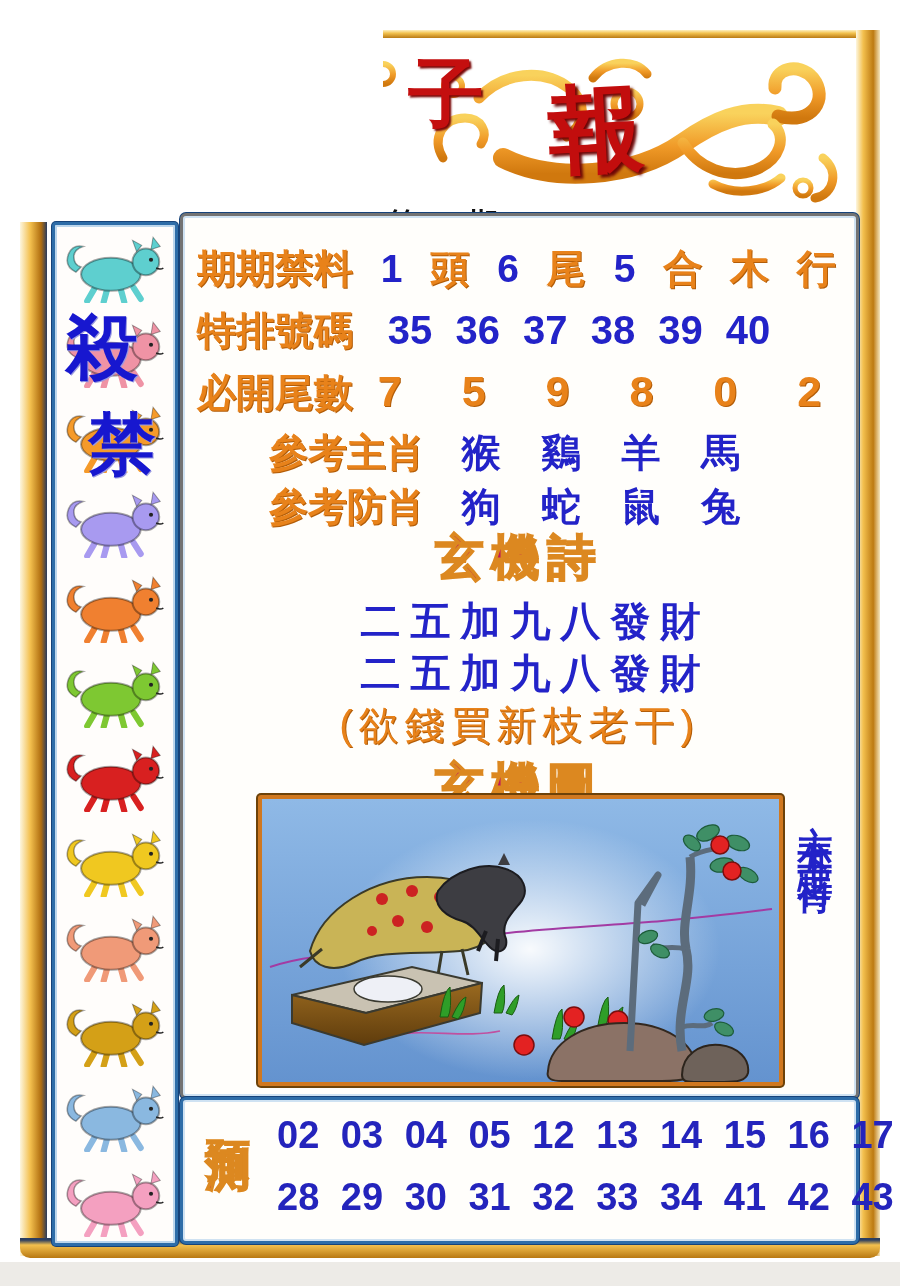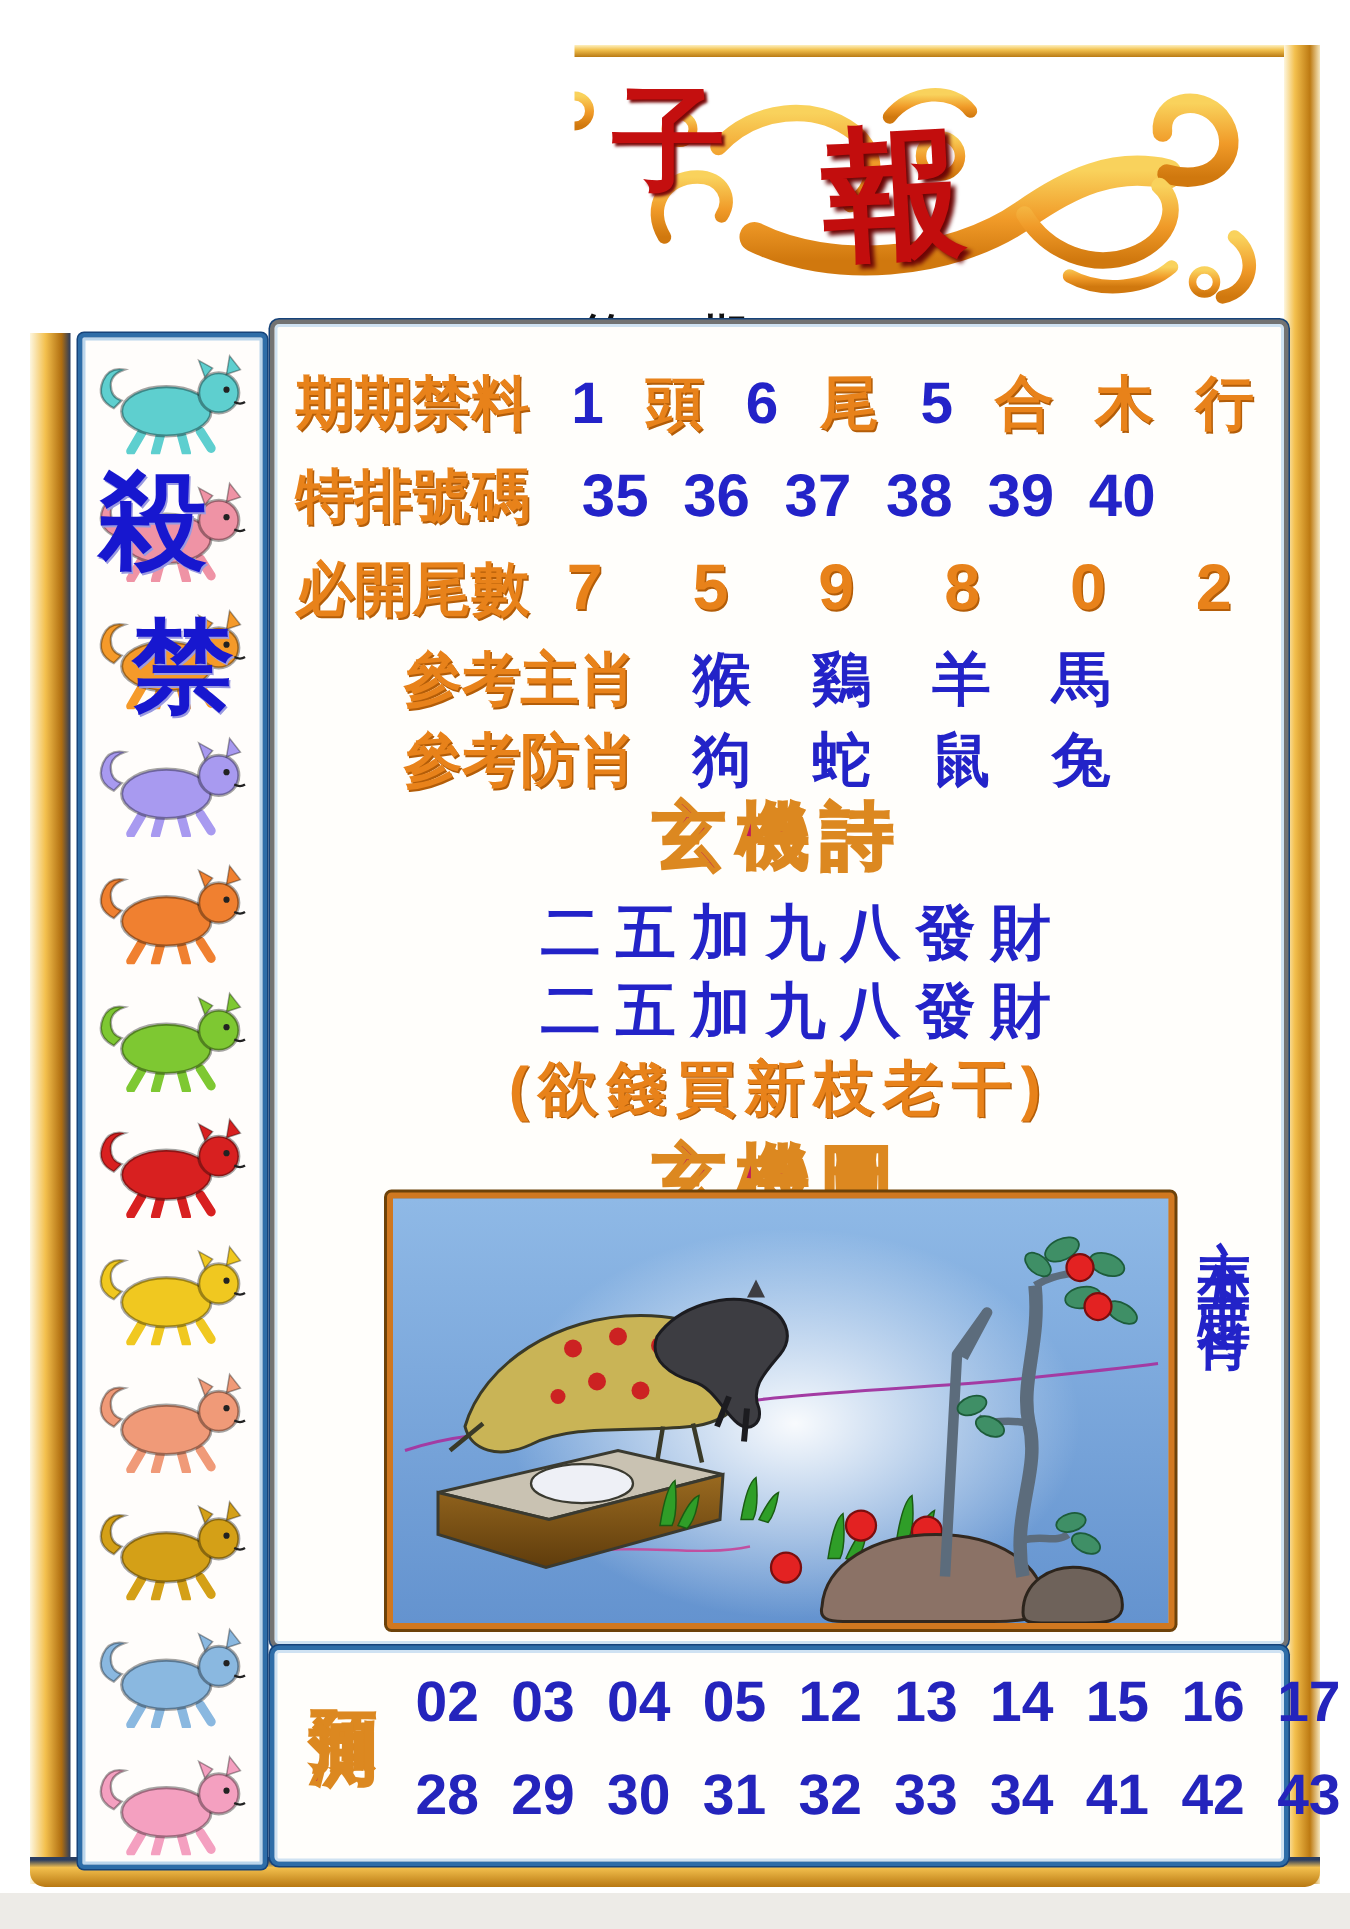--- a/index.html
+++ b/index.html
@@ -54,21 +54,21 @@
   .r3 .val{font-size:43px;letter-spacing:24px;margin-left:14px;color:#e8821a;text-shadow:1px 1px 0 #b35d08;}
   .r4 .val,.r5 .val{word-spacing:30px;margin-left:26px;}
   .hollow{font-weight:700;color:#be185d;-webkit-text-stroke:2px #dc8820;
     text-shadow:0 0 1px #dc8820;}
   .poem-title{position:absolute;left:0;top:310px;width:100%;text-align:center;
     font-size:48px;letter-spacing:8px;}
   .poem-line{position:absolute;left:0;width:100%;text-align:center;font-weight:bold;
     font-size:40px;color:#2323c8;letter-spacing:10px;white-space:nowrap;padding-left:16px;}
   .pl1{top:378px;}
   .pl2{top:430px;}
-  .poem-note{position:absolute;left:0;top:482px;width:100%;text-align:center;font-weight:bold;
+  .poem-note{position:absolute;left:0;top:482px;width:100%;text-align:center;font-weight:normal;
     font-size:40px;color:#e8821a;text-shadow:1px 1px 0 #b35d08;letter-spacing:6px;white-space:nowrap;}
   .pic-title{position:absolute;left:0;top:538px;width:100%;text-align:center;
     font-size:48px;letter-spacing:8px;}
   
   .picture{position:absolute;left:258px;top:795px;width:517px;height:283px;
     border:4px solid #d07820;border-radius:3px;
     box-shadow:0 0 0 2px #6d4209, inset 0 0 0 2px #f0a850;overflow:hidden;background:#79a9dd;}
   .picture svg{display:block;width:100%;height:100%;}
   
   .vslogan{position:absolute;left:792px;top:798px;width:46px;height:320px;

